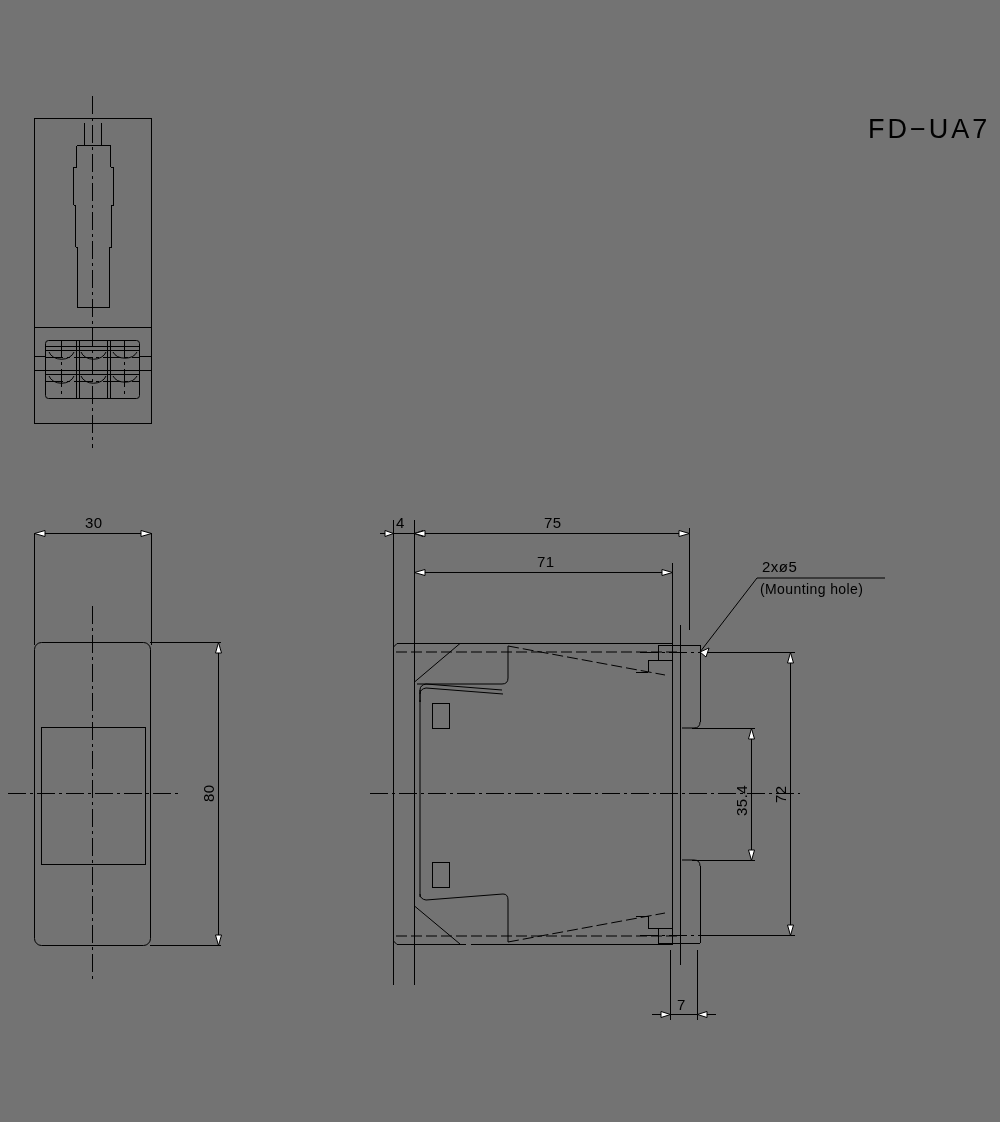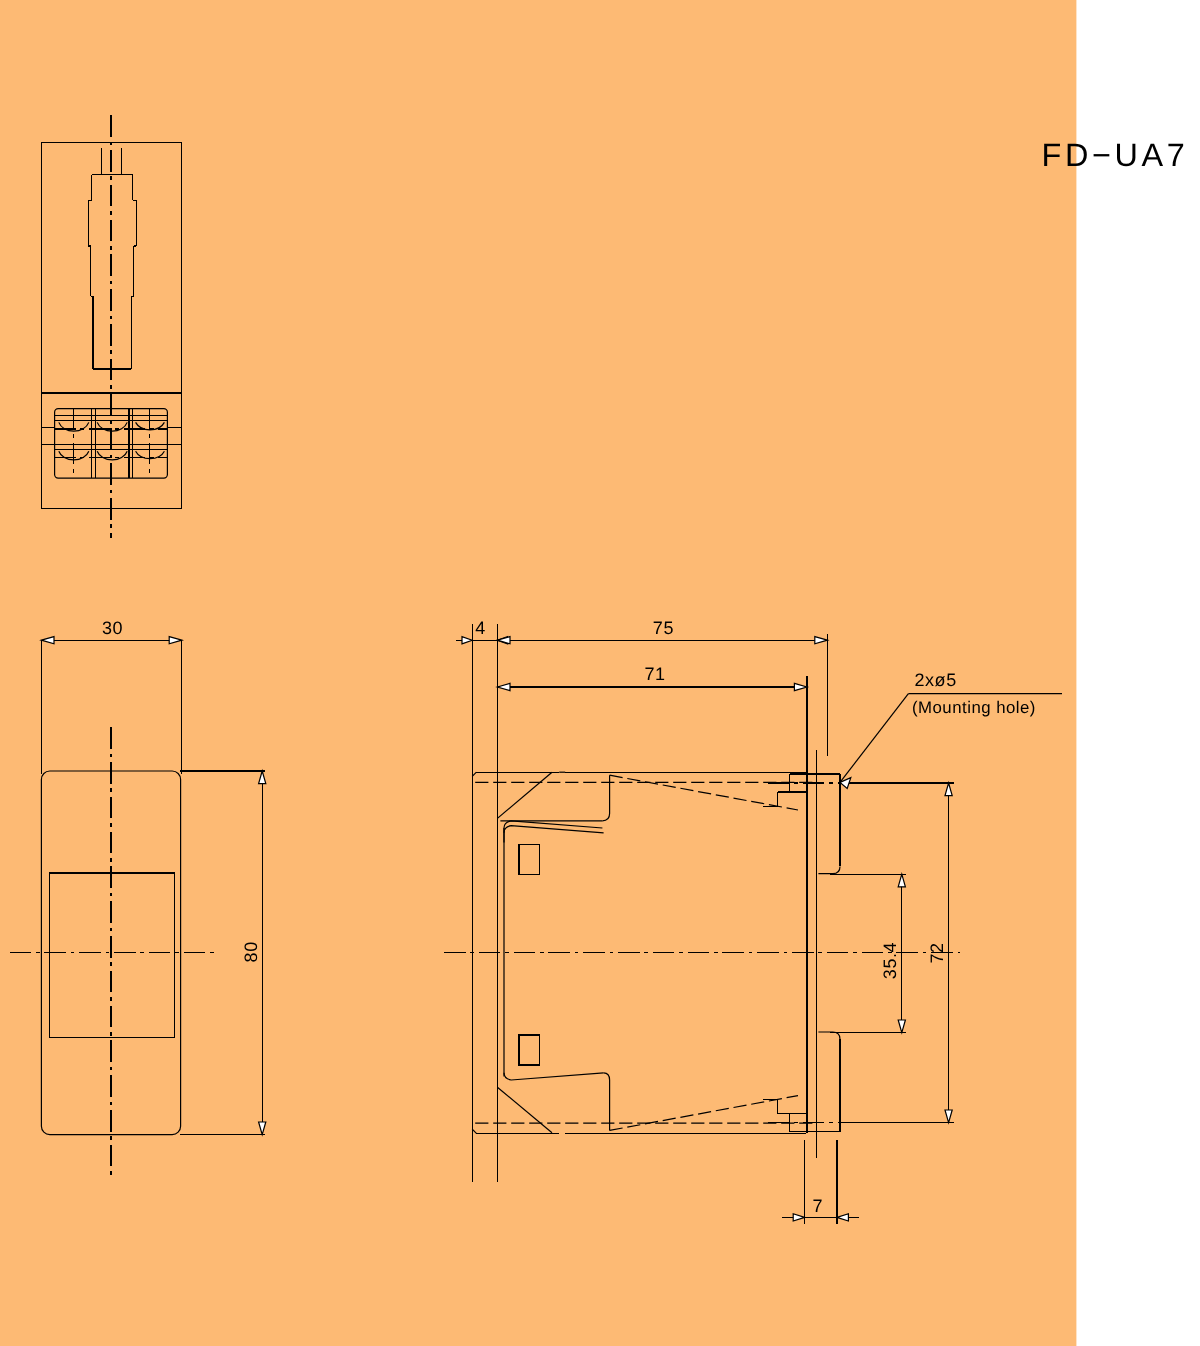--- a/index.html
+++ b/index.html
@@ -9,23 +9,23 @@
     background: #ffffff;
   }
   body {
     width: 1000px;
     height: 1122px;
     overflow: hidden;
     font-family: "Liberation Sans", sans-serif;
   }
   #drawing-root {
     position: relative;
-    width: 897px;
+    width: 1000px;
     height: 1122px;
-    background: #fdba74;
+    background: #737373;
     text-align: center;
   }
   svg#drawing-canvas {
     position: absolute;
     top: 0;
     left: 0;
     width: 1000px;
     height: 1122px;
     display: block;
   }

